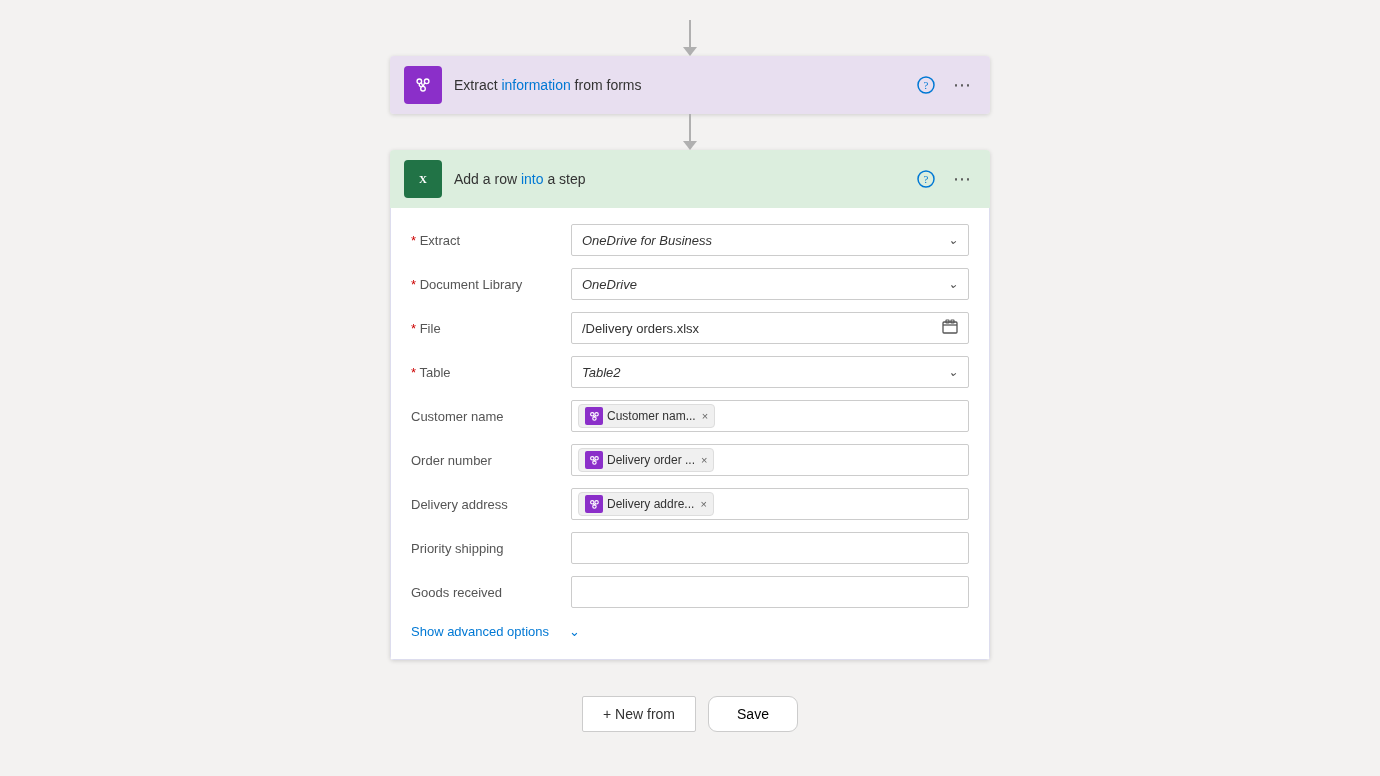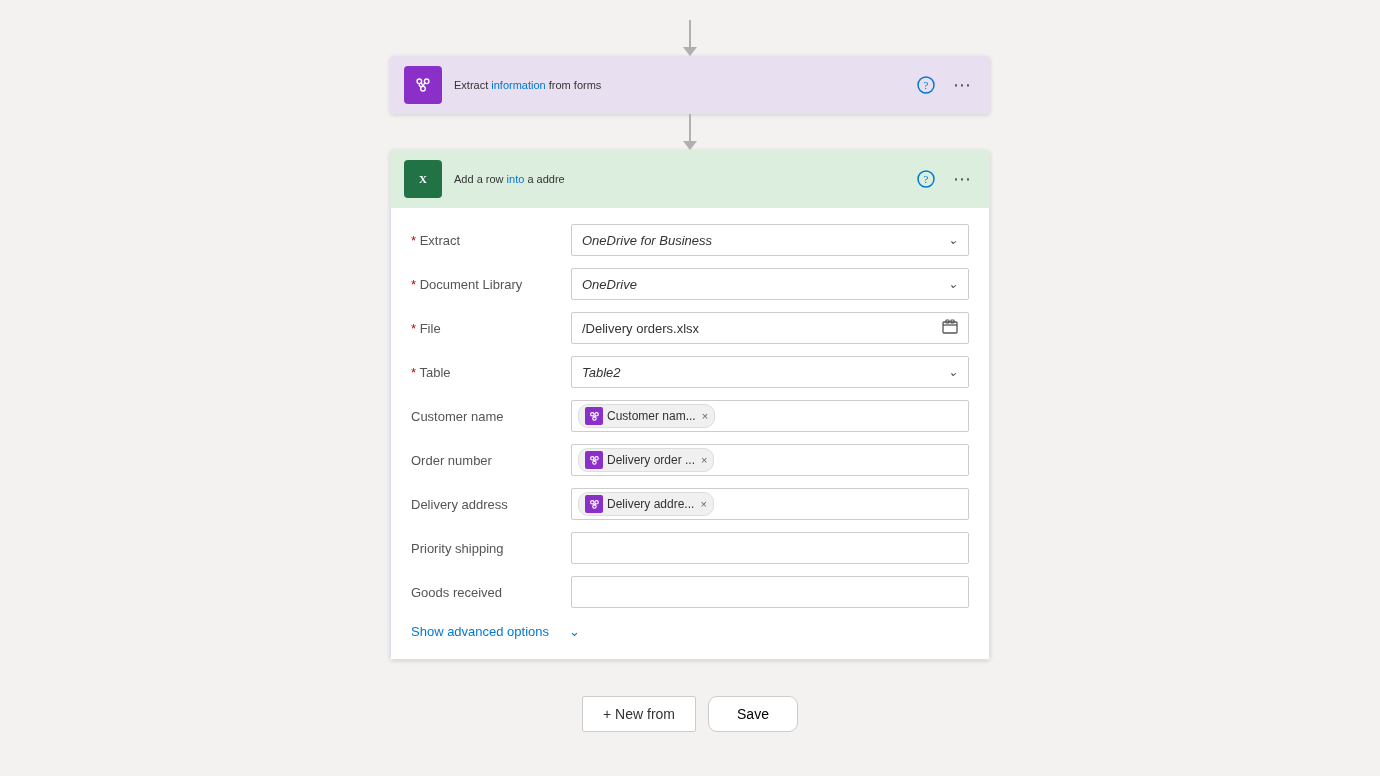--- a/index.html
+++ b/index.html
@@ -76,21 +76,21 @@
     .icon-extract {
       background: #8b2fc9;
     }
 
     .icon-excel {
       background: #217346;
     }
 
     .step-title {
       flex: 1;
-      font-size: 11px;
+      font-size: 14px;
       color: #333;
       font-weight: 400;
     }
 
     .step-actions {
       display: flex;
       align-items: center;
       gap: 10px;
     }
 
@@ -191,21 +191,21 @@
       flex-wrap: wrap;
       gap: 4px;
     }
 
     .tag {
       display: flex;
       align-items: center;
       gap: 4px;
       background: #f0f0f0;
       border: 1px solid #ddd;
-      border-radius: 10px;
+      border-radius: 4px;
       padding: 2px 6px;
       font-size: 12px;
       color: #333;
     }
 
     .tag-icon {
       width: 18px;
       height: 18px;
       background: #8b2fc9;
       border-radius: 2px;
@@ -323,21 +323,21 @@
 
   <div class="step-card">
     <div class="step-header step-header-excel">
       <div class="step-icon icon-excel">
         <svg width="24" height="24" viewBox="0 0 24 24">
           <rect x="3" y="3" width="18" height="18" rx="1" fill="#217346"></rect>
           <text x="12" y="16" text-anchor="middle" fill="white" font-size="11" font-weight="bold" font-family="Segoe UI">X</text>
         </svg>
       </div>
       <div class="step-title">
-        <span>Add a row </span><span style="color:#0078d4">into</span><span> a addre</span>
+        <span>Add a row </span><span style="color:#0078d4">into</span><span> a step</span>
       </div>
       <div class="step-actions">
         <button class="btn-icon">
           <svg width="18" height="18" viewBox="0 0 18 18" fill="none">
             <circle cx="9" cy="9" r="8" stroke="#0078d4" stroke-width="1.5"></circle>
             <text x="9" y="13" text-anchor="middle" fill="#0078d4" font-size="11" font-family="Segoe UI">?</text>
           </svg>
         </button>
         <button class="btn-icon">
           <span style="letter-spacing:1px; color:#555; font-size:18px;">⋯</span>

